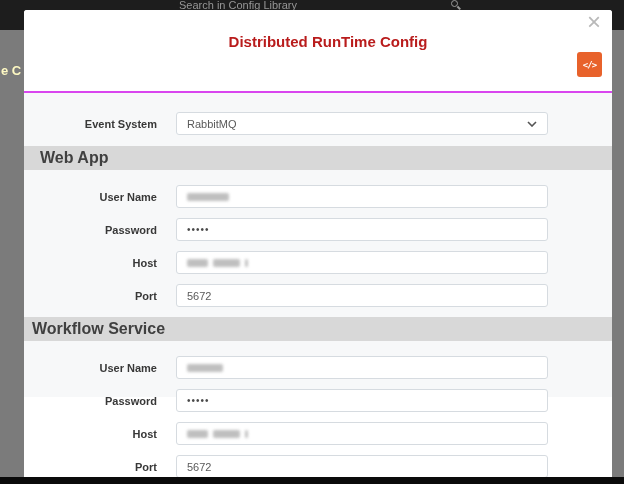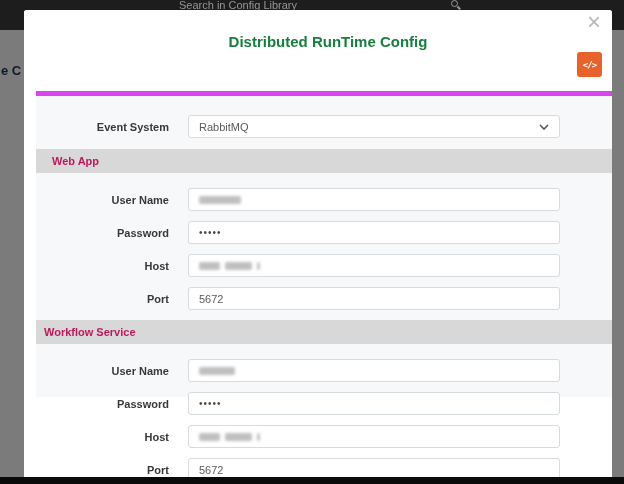--- a/index.html
+++ b/index.html
@@ -31,55 +31,55 @@
   .search-icon::after {
     content:""; position:absolute; left:5px; top:6px;
     width:4px; height:1.5px; background:#9a9a9a; transform:rotate(45deg);
   }
   .backdrop-body {
     position:absolute; left:0; top:30px; width:624px; height:447px;
     background:#7b7b7b; z-index:1;
   }
   .page-fragment {
     position:absolute; left:1px; top:33px;
-    font-size:13px; font-weight:bold; color:#0f172a; white-space:nowrap;
+    font-size:13px; font-weight:bold; color:#fef9c3; white-space:nowrap;
   }
   .backdrop-footer {
     position:absolute; left:0; top:477px; width:624px; height:7px;
     background:#0a0a0a; z-index:3;
   }
 
   
   .modal {
     position:absolute; left:24px; top:10px; width:588px; height:467px;
     background:#ffffff; border-radius:3px 3px 0 0; z-index:2;
     overflow:hidden;
   }
   .modal-header { position:relative; height:81px; background:#ffffff; }
   .modal-title {
     position:absolute; left:0; right:0; top:23px; text-align:center;
-    font-size:15px; font-weight:bold; color:#15803d;padding-left:20px;
+    font-size:15px; font-weight:bold; color:#b91c1c;padding-left:20px;
   }
   .close-btn {
     position:absolute; right:6px; top:-2px; width:24px; height:28px;
     font-size:24px; font-weight:300; color:#b9b9b9; text-align:center;
     line-height:28px; cursor:pointer; background:none; border:none;
     font-family:"Liberation Sans", sans-serif;
   }
   .embed-btn {
     position:absolute; right:10px; top:42px; width:25px; height:25px;
     border:none; border-radius:3px; cursor:pointer;
     color:#ffffff; font-size:9px; font-weight:bold;
     font-family:"DejaVu Sans Mono", monospace;
     display:flex; align-items:center; justify-content:center;
     letter-spacing:-1px;
   }
   .modal-body {
     position:relative; height:306px; background:#f7f8f9;
-    border-top:5px solid #d946ef; padding-top:19px;margin-left:12px;
+    border-top:2px solid #d946ef; padding-top:19px;
   }
 
   
   .row { display:flex; align-items:center; margin-bottom:10px; }
   .row .lbl {
     width:133px; margin-right:19px; text-align:right;
     font-size:11px; font-weight:bold; color:#383838;
   }
   .row .ctl { position:relative; width:372px; }
   .row.event-row { margin-bottom:11px; }
@@ -97,21 +97,21 @@
   }
   .chevron-icon { flex:0 0 auto; margin-left:8px; display:flex; }
   .pwd { letter-spacing:1px; font-size:10px; color:#4a4a4a; }
 
   
   .section-bar {
     height:24px; background:#d8d8d8; margin-bottom:15px;
     display:flex; align-items:center; padding-left:16px;
   }
   .section-bar.second { margin-top:0;padding-left:8px; }
-  .section-title { font-size:11px; font-weight:bold; color:#be185d; }
+  .section-title { font-size:16px; font-weight:bold; color:#404040; }
 
   
   .blob {
     position:absolute; left:11px; top:8px; display:flex; gap:5px;
     filter:blur(1.4px); opacity:.85;
   }
   .blob i { display:block; height:8px; border-radius:2px; background:#b5b5b5; }
   .blob-user i:nth-child(1){ width:42px; }
   .blob-user2 i:nth-child(1){ width:36px; }
   .blob-host i:nth-child(1){ width:21px; }

